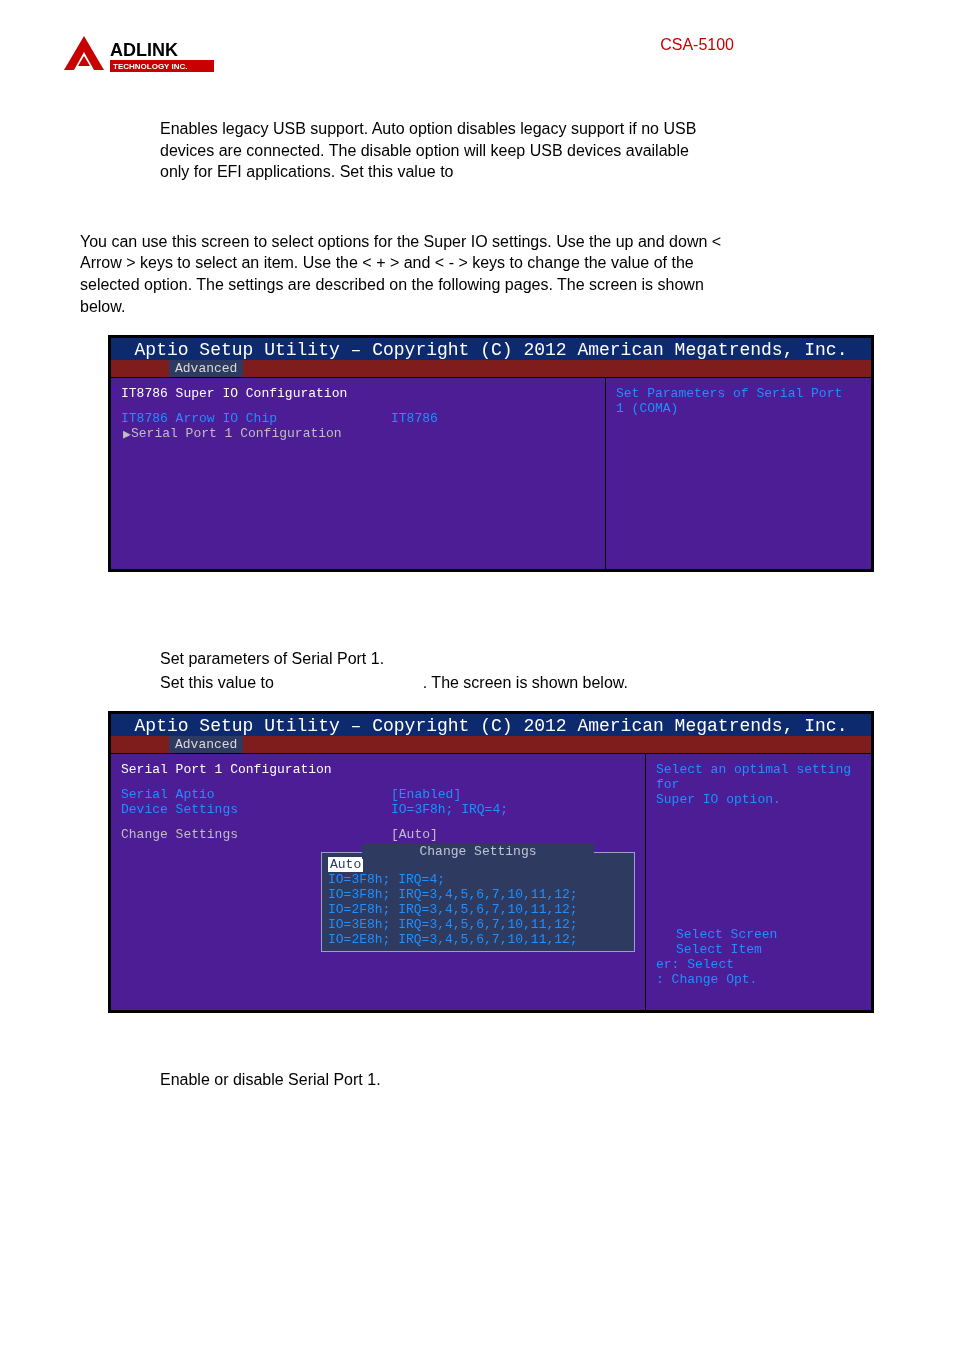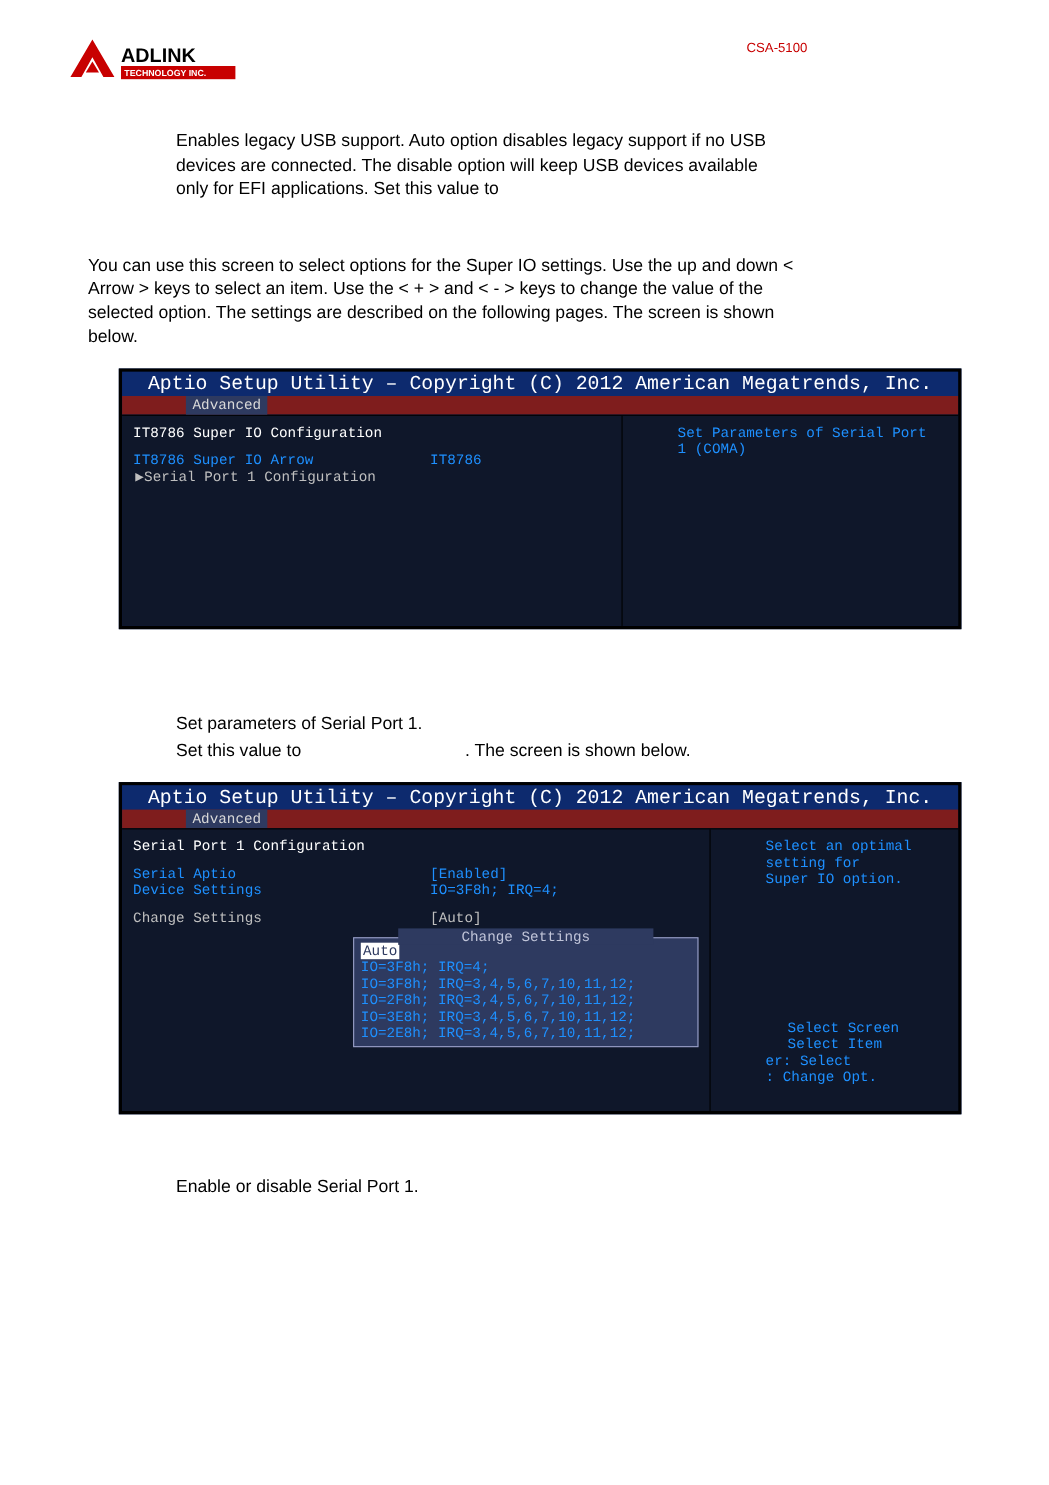--- a/index.html
+++ b/index.html
@@ -21,21 +21,21 @@
     align-items: flex-start;
     margin-bottom: 40px;
   }
   .logo {
     display: flex;
     align-items: flex-start;
   }
   .logo svg { display:block; }
   .model {
     color: #c80000;
-    font-size: 12px;
+    font-size: 16px;
     font-weight: 400;
     margin-top: 6px;
   }
   .para {
     font-size: 16px;
     line-height: 1.35;
     margin: 0 0 18px 0;
   }
   .indent {
     margin-left: 100px;
@@ -63,23 +63,22 @@
   }
   .tabcell {
     display: inline-block;
     background: #2e3a60;
     color: #d9d9d9;
     padding: 1px 6px;
     font-size: 13px;
   }
   .bios-body {
     display: flex;
-    background: #0f172a;
+    background: #4c1d95;
     border-top: 1px solid #000;
-    gap: 40px;
   }
   .bios-left {
     flex: 1 1 auto;
     padding: 8px 10px;
     min-height: 150px;
     border-right: 1px solid #000;
     position: relative;
   }
   .bios-right {
     width: 245px;
@@ -154,21 +153,21 @@
   <div class="bios">
     <div class="bios-title">Aptio Setup Utility – Copyright (C) 2012 American Megatrends, Inc.</div>
     <div class="tabrow">
       <span class="tabcell">Advanced</span>
     </div>
     <div class="bios-body">
       <div class="bios-left">
         <div class="wt">IT8786 Super IO Configuration</div>
         <div style="height:10px"></div>
         <div class="row">
-          <div class="colA bl">IT8786 Super IO Arrow</div>
+          <div class="colA bl">IT8786 Arrow IO Chip</div>
           <div class="colB bl">IT8786</div>
         </div>
         <div class="row" style="position:relative;">
           <span class="arrow">▶</span>
           <div class="colA gy" style="padding-left:10px;">Serial Port 1 Configuration</div>
         </div>
         <div style="height:120px"></div>
       </div>
       <div class="bios-right">
         <div>Set Parameters of Serial Port</div>

